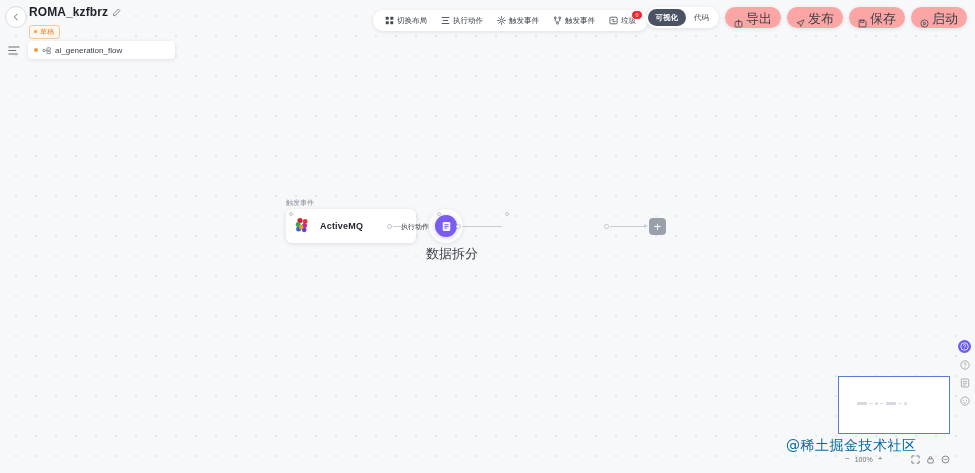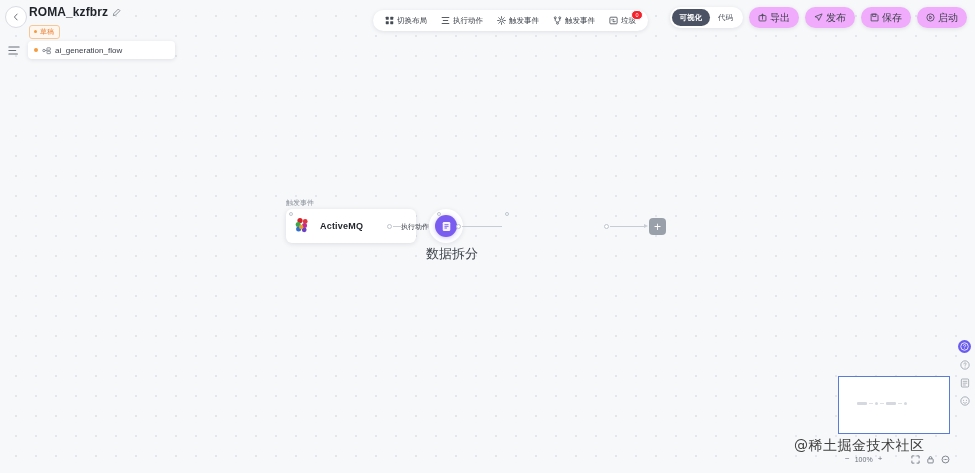--- a/index.html
+++ b/index.html
@@ -93,23 +93,23 @@
     display:flex;align-items:center;height:21px;background:#fff;
     border-radius:11px;box-shadow:0 1px 4px rgba(18,24,38,.10);padding:2px;
     box-sizing:border-box;
   }
   .seg-btn{
     padding:0 8px;height:17px;display:flex;align-items:center;
     border-radius:9px;font-size:7.5px;color:#4a5059;cursor:pointer;white-space:nowrap;
   }
   .seg-btn.active{background:#4b5263;color:#fff;font-weight:600;}
   .act-btn{
-    display:flex;align-items:center;gap:3px;height:21px;padding:0 9px;
-    background:#f0abfc;border-radius:11px;box-shadow:0 1px 4px rgba(18,24,38,.10);
-    font-size:10px;color:#3c4149;cursor:pointer;white-space:nowrap;
+    display:flex;align-items:flex-end;gap:3px;height:21px;padding:0 9px;
+    background:#fca5a5;border-radius:11px;box-shadow:0 1px 4px rgba(18,24,38,.10);
+    font-size:13px;color:#3c4149;cursor:pointer;white-space:nowrap;
   }
 
   
   .flow{position:absolute;left:0;top:0;width:975px;height:362px;pointer-events:none;}
   .flow > *{pointer-events:auto;}
 
   .node-card{
     position:absolute;height:34px;background:#fff;border-radius:6px;
     box-shadow:0 1px 5px rgba(18,24,38,.12);
     display:flex;align-items:center;cursor:pointer;box-sizing:border-box;
@@ -180,24 +180,23 @@
     display:flex;align-items:center;justify-content:space-between;
   }
   .zoom-left{display:flex;align-items:center;gap:4px;}
   .zb{font-size:8px;color:#6a707a;cursor:pointer;line-height:1;user-select:none;}
   .zoom-pct{font-size:7px;color:#6a707a;min-width:20px;text-align:center;}
   .zoom-right{display:flex;align-items:center;gap:6px;}
 
   
   .watermark{
     position:absolute;left:786px;top:437px;
-    font-size:14px;color:#404040;letter-spacing:.5px;
+    font-size:14px;color:#0369a1;letter-spacing:.5px;
     font-family:"DejaVu Sans",sans-serif;white-space:nowrap;
     pointer-events:none;
-    margin-left:8px;
   }
 </style>
 </head>
 <body>
 
 <div id="app">
 
   <div id="canvas"></div>
 
   <div class="flow">

